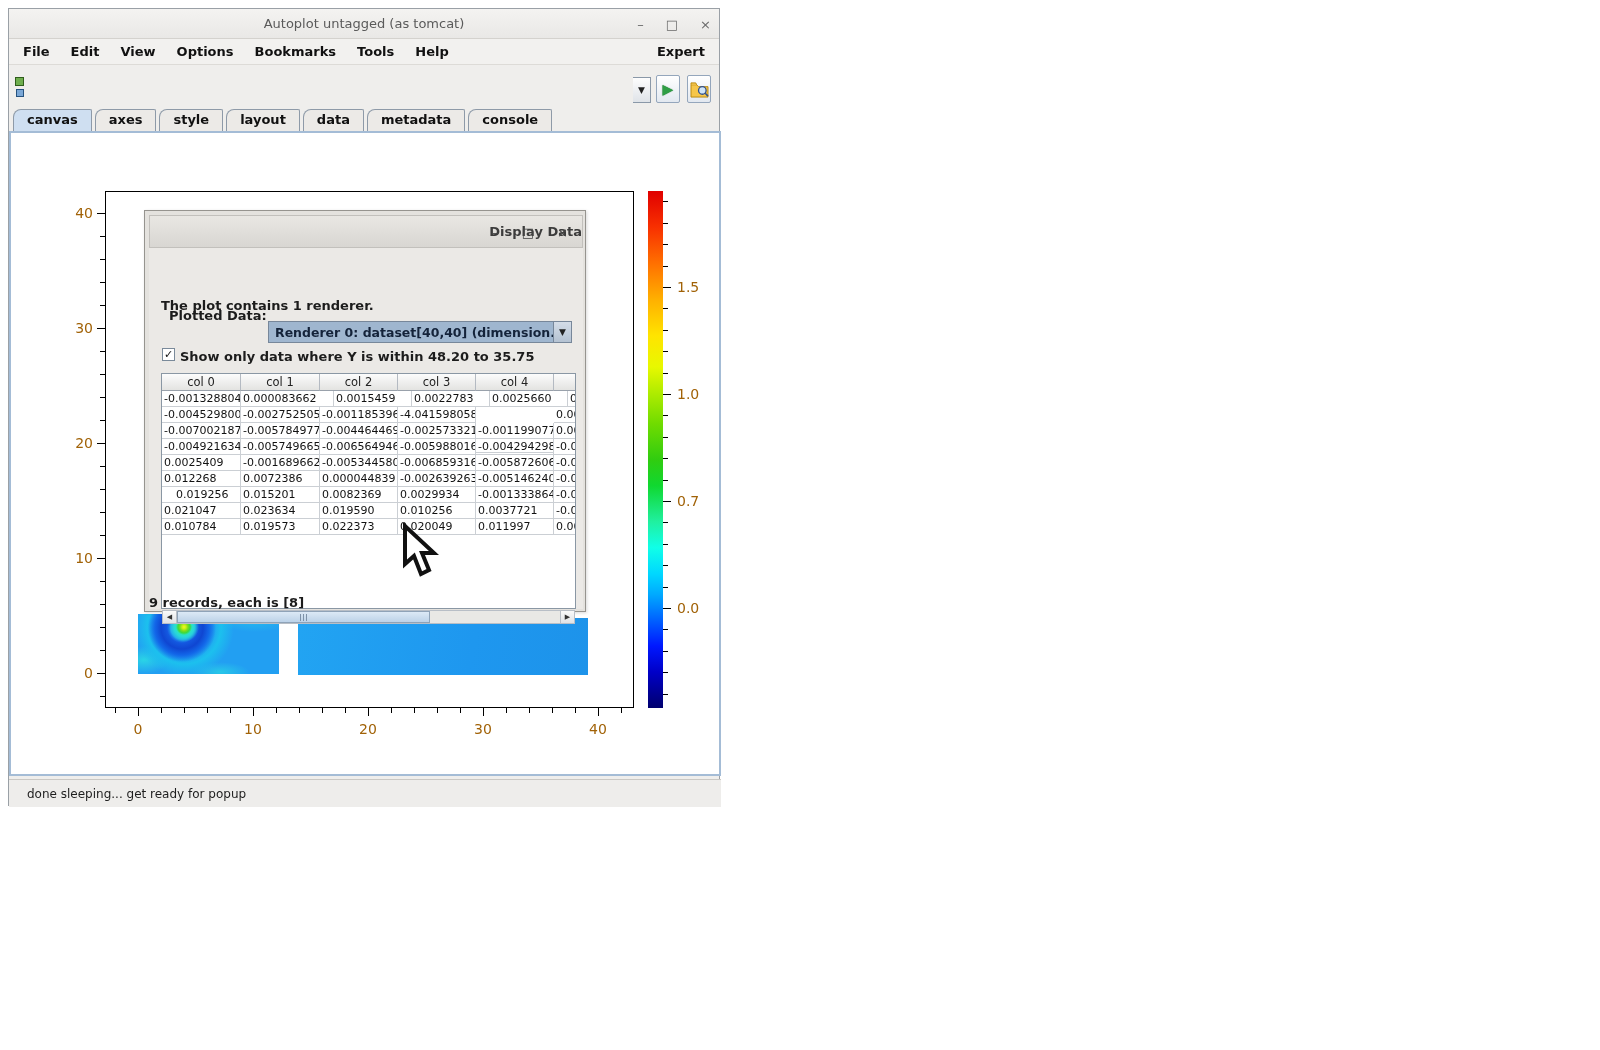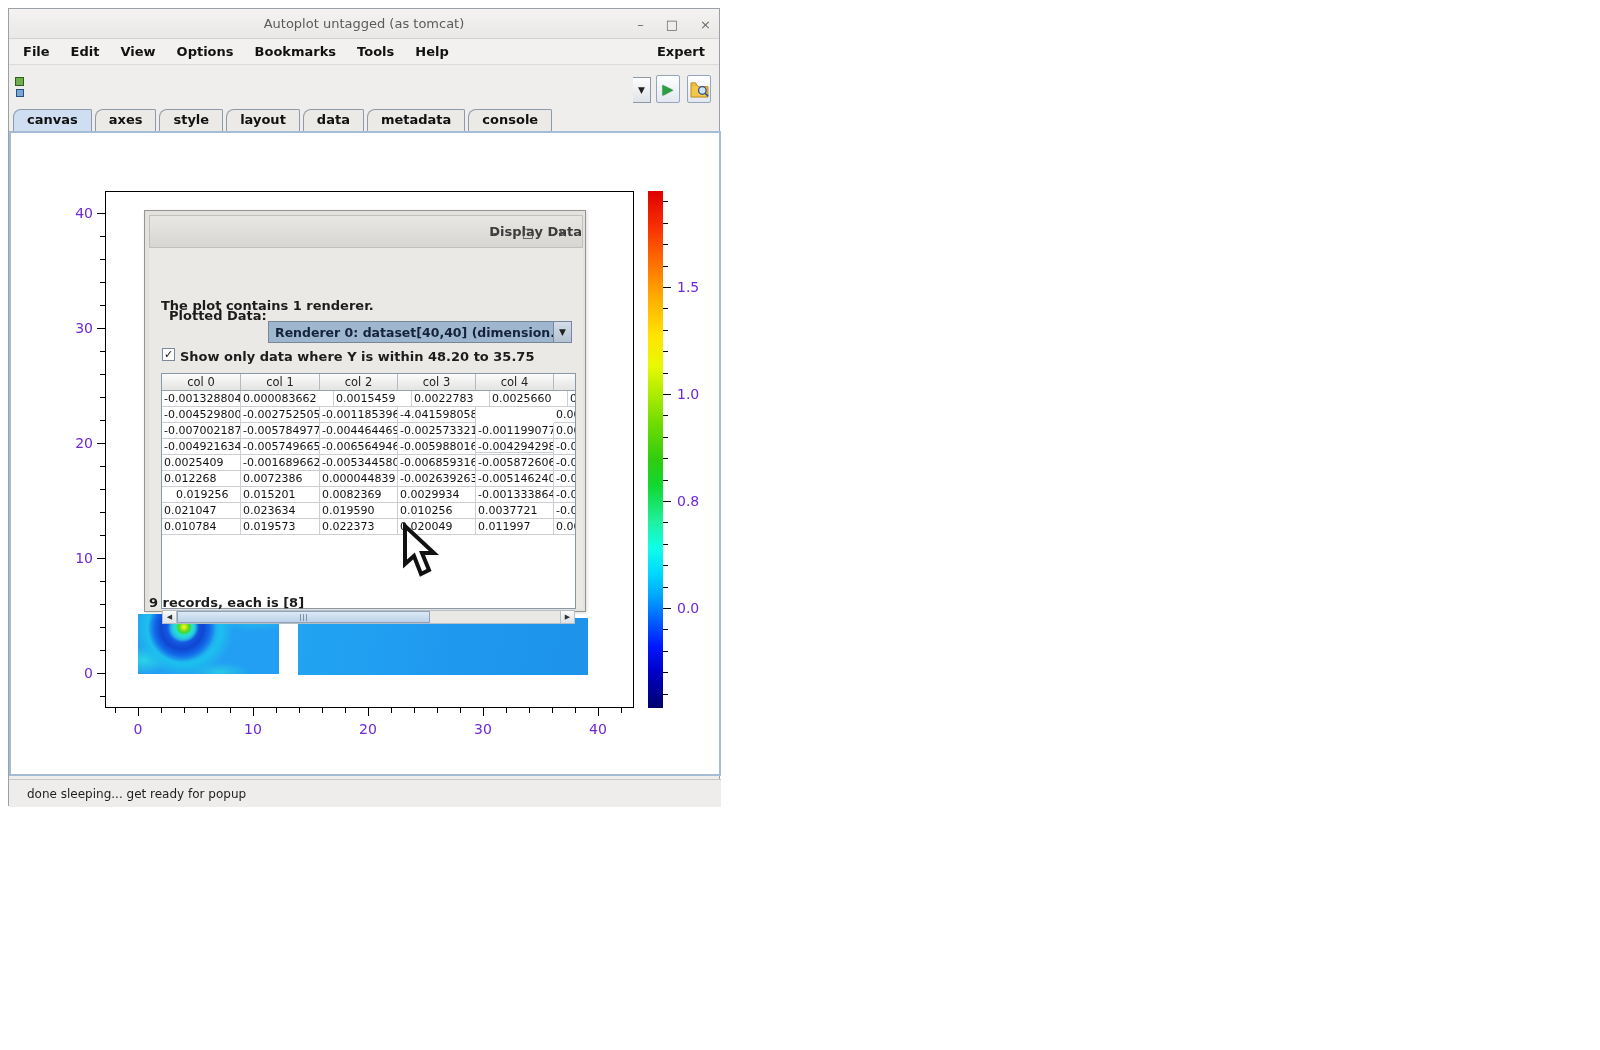--- a/index.html
+++ b/index.html
@@ -52,21 +52,21 @@
          border-top-left-radius:8px; border-top-right-radius:2px; color:#111; }
   .tab.active { background:#cfdff1; }
 
   
   .canvas-panel { position:absolute; left:0px; top:122px; width:712px; height:645px;
                   background:#ffffff; border:2px solid #a4bcd6; }
   #plot-layer { position:absolute; left:0; top:0; width:712px; height:798px; z-index:2; }
   .plot-frame { position:absolute; left:96px; top:182px; width:529px; height:517px;
                 border:1px solid #000; }
   .tick { position:absolute; background:#000; }
-  .axis-label { position:absolute; font-size:14px; color:#6d28d9; height:16px; line-height:16px; }
+  .axis-label { position:absolute; font-size:14px; color:#a16207; height:16px; line-height:16px; }
 
   .colorbar { position:absolute; left:639px; top:182px; width:15px; height:517px;
     background:linear-gradient(to top,
       #00006e 0%, #0000c8 7%, #0018ff 12%, #0070ff 18%, #00aaff 22%, #00d8ff 26%,
       #10ffe8 31%, #20f0a0 36%, #10d830 43%, #30cc10 48%, #70dc00 55%, #b0ec00 61%,
       #e8f800 66%, #ffe400 72%, #ffb000 79%, #ff7000 86%, #f83000 93%, #e00000 100%); }
 
   .hm-left { position:absolute; left:129px; top:605px; width:141px; height:60px;
     background:
       radial-gradient(circle at 46px 13px, #f4f820 0px, #c8ee18 2px, #7cdc1c 4px, #3cd840 6px, rgba(60,216,140,0) 8px),
@@ -251,21 +251,21 @@
         <div class="tick" style="left: 497px; top: 699px; width: 1px; height: 5px;"></div>
         <div class="tick" style="left: 520px; top: 699px; width: 1px; height: 5px;"></div>
         <div class="tick" style="left: 543px; top: 699px; width: 1px; height: 5px;"></div>
         <div class="tick" style="left: 566px; top: 699px; width: 1px; height: 5px;"></div>
         <div class="tick" style="left: 612px; top: 699px; width: 1px; height: 5px;"></div>
         <div class="tick" style="left: 654px; top: 278px; width: 8px; height: 1px;"></div>
         <div class="axis-label" style="left: 668px; top: 270px; width: 30px; text-align: left;">1.5</div>
         <div class="tick" style="left: 654px; top: 385px; width: 8px; height: 1px;"></div>
         <div class="axis-label" style="left: 668px; top: 377px; width: 30px; text-align: left;">1.0</div>
         <div class="tick" style="left: 654px; top: 492px; width: 8px; height: 1px;"></div>
-        <div class="axis-label" style="left: 668px; top: 484px; width: 30px; text-align: left;">0.8</div>
+        <div class="axis-label" style="left: 668px; top: 484px; width: 30px; text-align: left;">0.7</div>
         <div class="tick" style="left: 654px; top: 599px; width: 8px; height: 1px;"></div>
         <div class="axis-label" style="left: 668px; top: 591px; width: 30px; text-align: left;">0.0</div>
         <div class="tick" style="left: 654px; top: 684.6px; width: 5px; height: 1px;"></div>
         <div class="tick" style="left: 654px; top: 663.2px; width: 5px; height: 1px;"></div>
         <div class="tick" style="left: 654px; top: 641.8px; width: 5px; height: 1px;"></div>
         <div class="tick" style="left: 654px; top: 620.4px; width: 5px; height: 1px;"></div>
         <div class="tick" style="left: 654px; top: 577.6px; width: 5px; height: 1px;"></div>
         <div class="tick" style="left: 654px; top: 556.2px; width: 5px; height: 1px;"></div>
         <div class="tick" style="left: 654px; top: 534.8px; width: 5px; height: 1px;"></div>
         <div class="tick" style="left: 654px; top: 513.4px; width: 5px; height: 1px;"></div>

